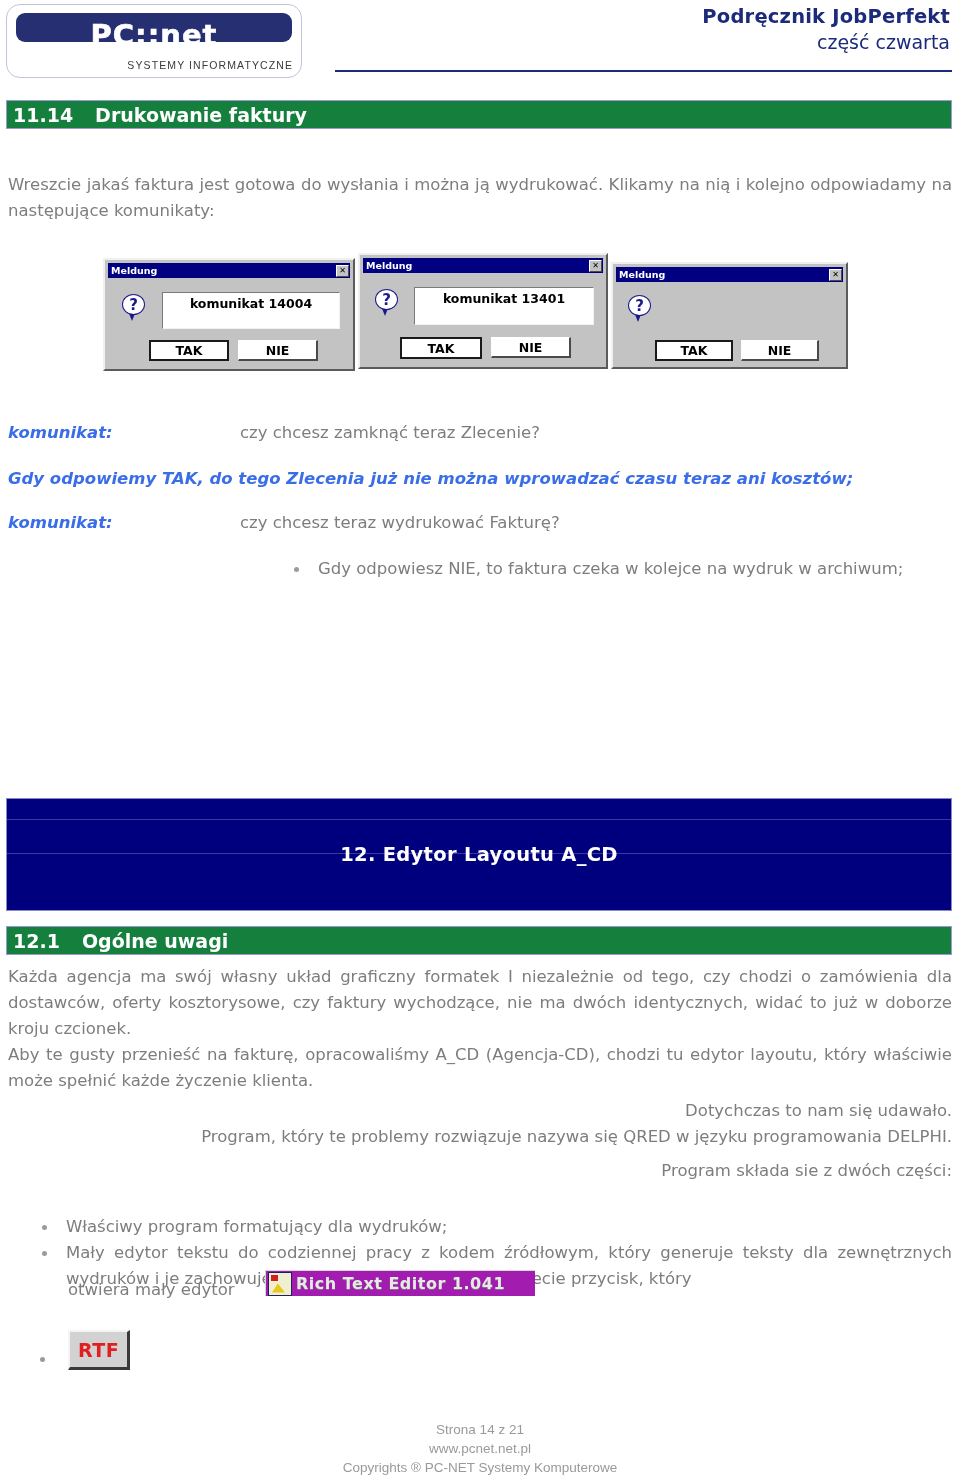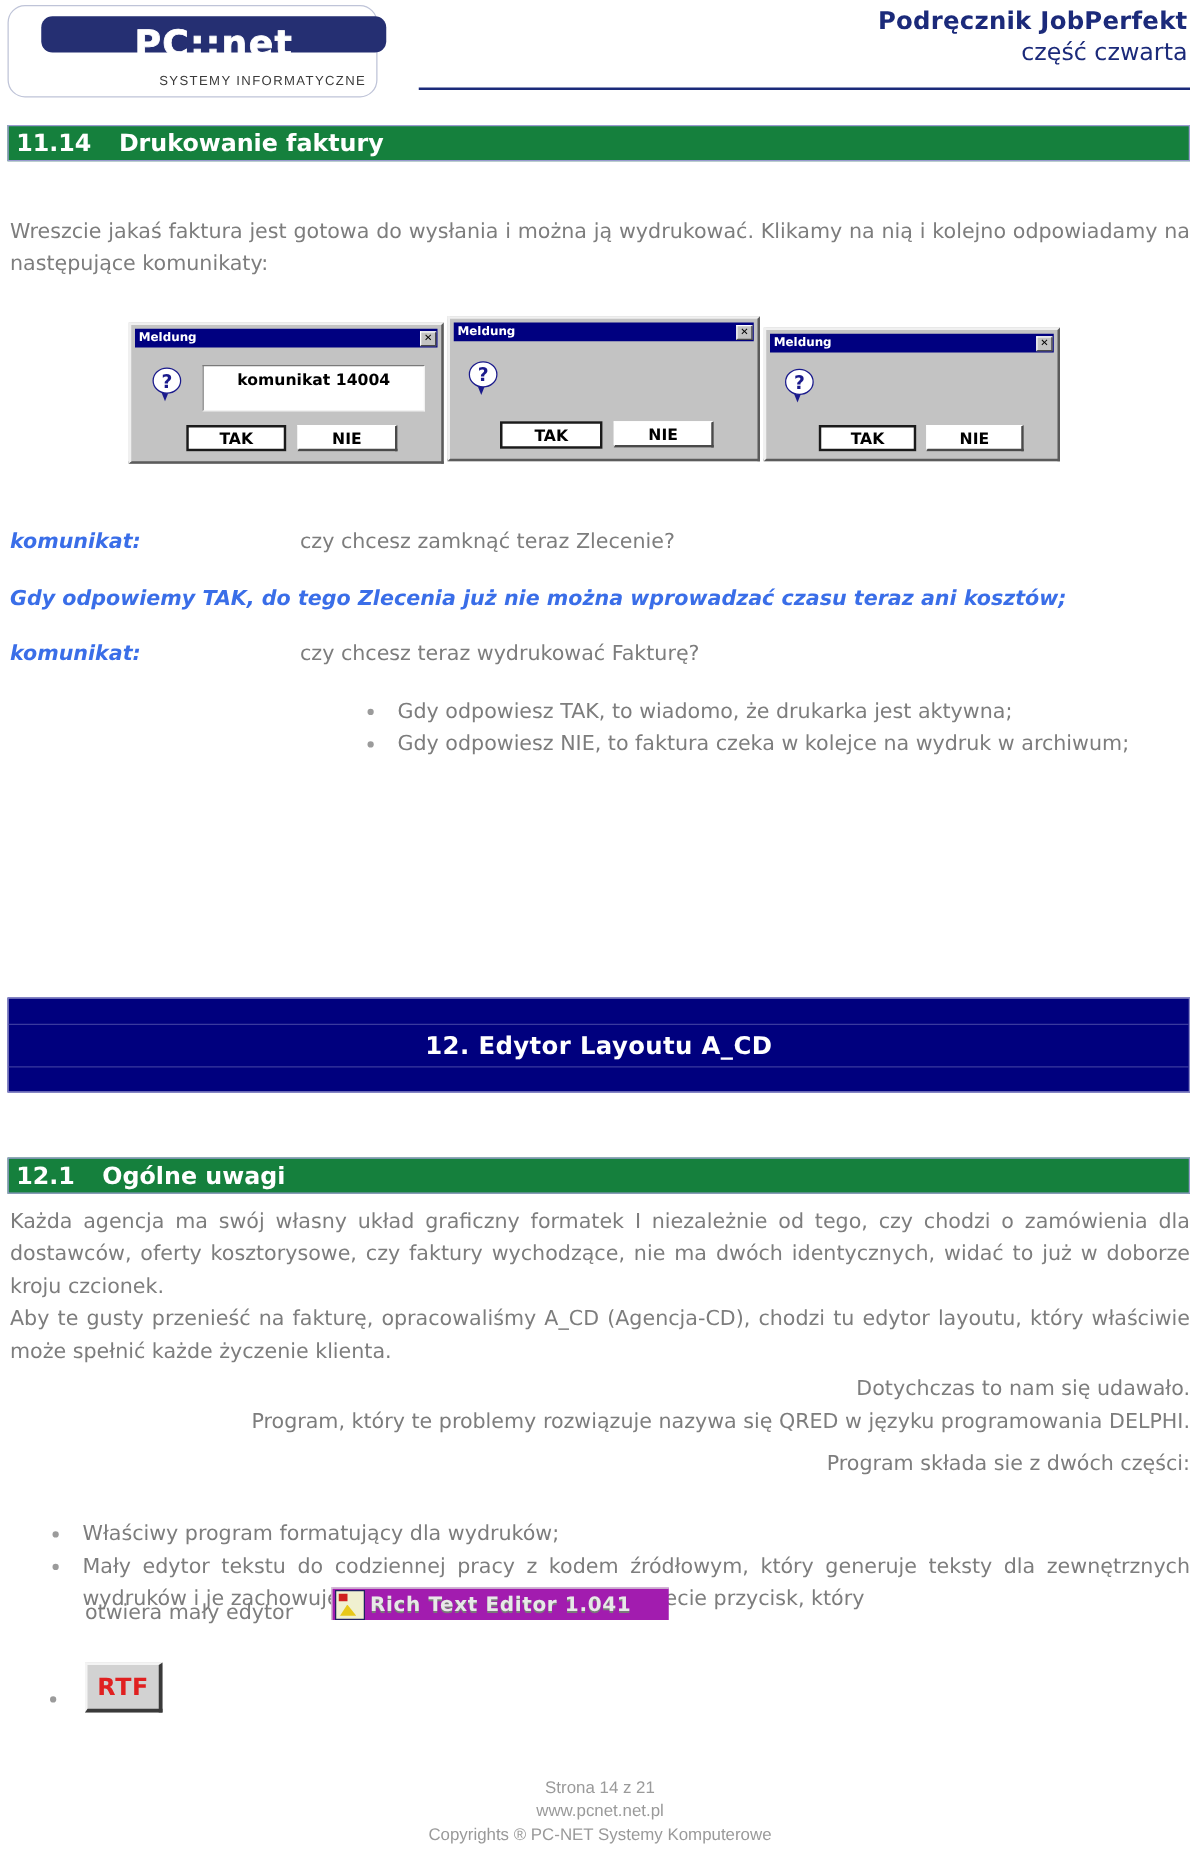--- a/index.html
+++ b/index.html
@@ -33,21 +33,20 @@
     background: #ffffff;
     box-sizing: border-box;
   }
   .logo-plate {
     position: absolute;
     left: 9px; top: 8px;
     width: 276px;
     height: 29px;
     background: #252f72;
     border-radius: 9px;
-    margin-left: 17px;
   }
   .logo-wordmark {
     position: absolute;
     left: 0; top: 0;
     width: 276px;
     height: 44px;
     display: flex;
     align-items: center;
     justify-content: center;
     color: #ffffff;
@@ -113,21 +112,21 @@
   .heading-bar .h-text { padding-left: 22px; }
 
   #heading-1114 { top: 100px; }
   #heading-121  { top: 926px; }
 
   
   .chapter-block {
     position: absolute;
     left: 6px; top: 798px;
     width: 946px;
-    height: 76px;
+    height: 113px;
     background: #00007e;
     border: 1px solid #8a8ac8;
     box-sizing: border-box;
   }
   .chapter-block .band {
     position: absolute;
     left: 0; width: 100%;
     height: 1px;
     background: #3a3a9e;
   }
@@ -479,20 +478,21 @@
 <div class="dialog" style="left:358px; top:253px; width:250px; height:116px;">
   <div class="dlg-titlebar">
     <span class="dlg-title-text">Meldung</span>
     <span class="dlg-close">✕</span>
   </div>
   <div class="dlg-icon" style="left:14px; top:34px;">
     <div class="tail"></div>
       <div class="bubble"></div>
       <div class="qm">?</div>
   </div>
+  <div class="dlg-msgbox" style="left:54px; top:32px; width:180px; height:38px;">komunikat 13401</div>
   <div class="dlg-btn default" style="left:40px; top:82px; width:82px; height:22px;">TAK</div>
   <div class="dlg-btn" style="left:131px; top:82px; width:80px; height:21px;">NIE</div>
 </div>
 
 <div class="dialog" style="left:611px; top:262px; width:237px; height:107px;">
   <div class="dlg-titlebar">
     <span class="dlg-title-text">Meldung</span>
     <span class="dlg-close">✕</span>
   </div>
   <div class="dlg-icon" style="left:14px; top:31px;">
@@ -508,21 +508,20 @@
   <span class="kom-label">komunikat:</span><span class="kom-value">czy chcesz zamknąć teraz Zlecenie?</span>
 </div>
 
 <div id="kom-note">Gdy odpowiemy TAK, do tego Zlecenia już nie można wprowadzać czasu teraz ani kosztów;</div>
 
 <div class="kom-row" id="kom-row-2">
   <span class="kom-label">komunikat:</span><span class="kom-value">czy chcesz teraz wydrukować Fakturę?</span>
 </div>
 
 <ul class="bullets" id="bullets-komunikat">
-  <li>Gdy odpowiesz TAK, to wiadomo, że drukarka jest aktywna;</li>
   <li>Gdy odpowiesz NIE, to faktura czeka w kolejce na wydruk w archiwum;</li>
 </ul>
 
 <div class="chapter-block">
   <div class="band band-1"></div>
   <div class="band band-2"></div>
   <div class="chapter-title">12.  Edytor Layoutu   A_CD</div>
 </div>
 
 <div class="heading-bar" id="heading-121">

